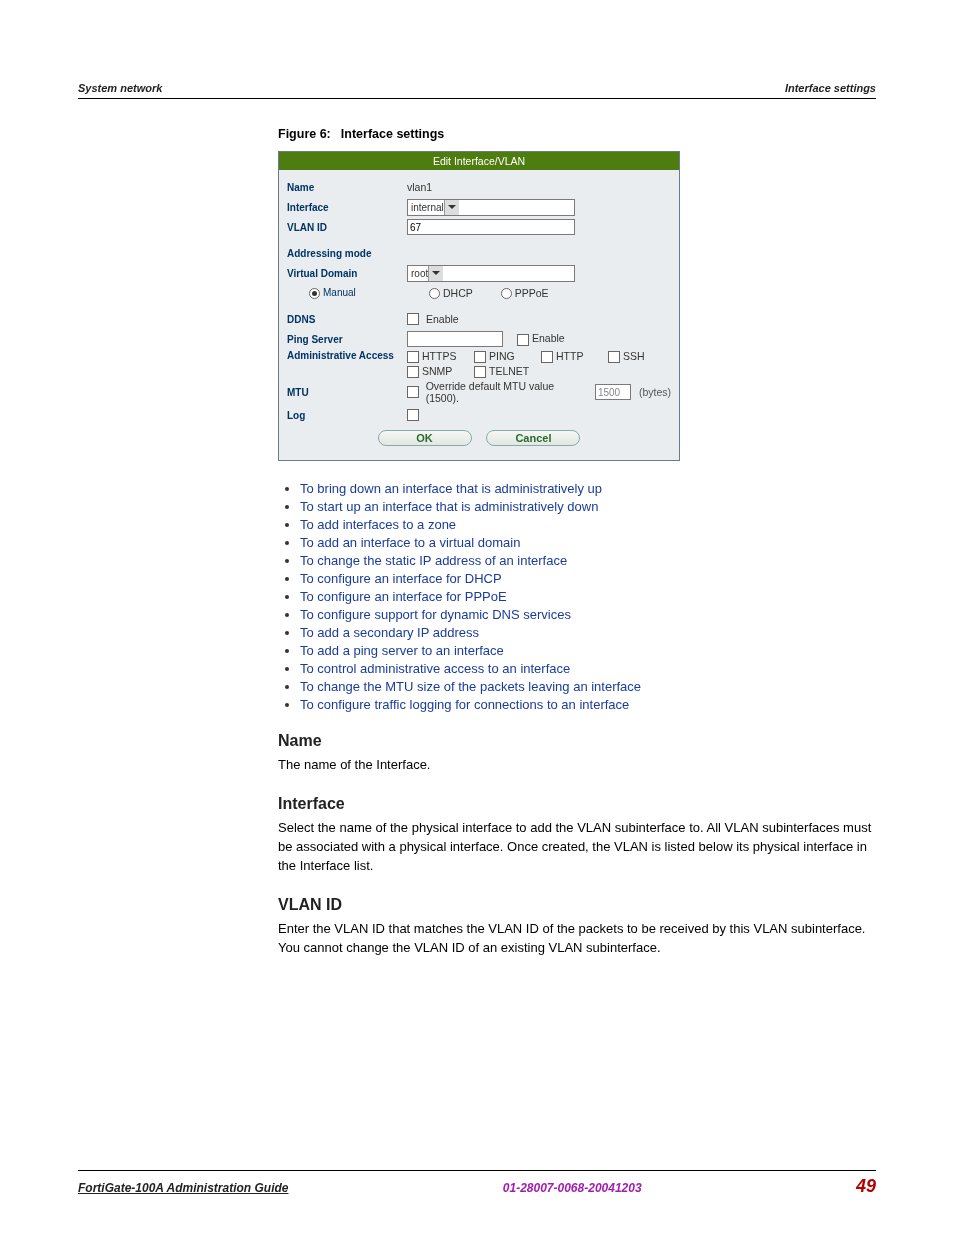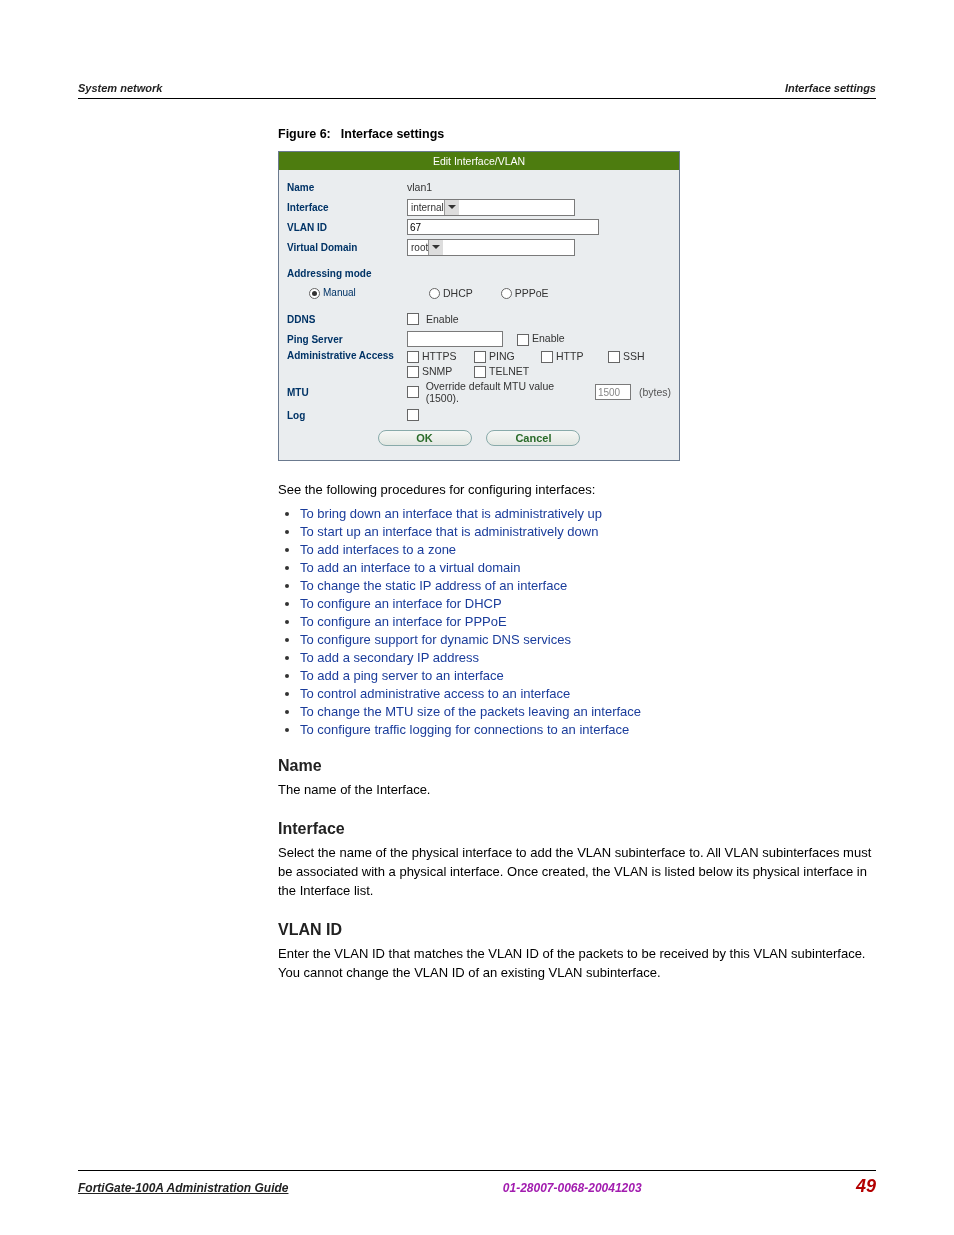--- a/index.html
+++ b/index.html
@@ -210,38 +210,38 @@
               <span class="arrow">
                   <span class="arrowglyph"></span>
                 </span>
             </div>
           </div>
         </div>
 
         <div class="ifrow">
           <div class="iflabel">VLAN ID</div>
           <div class="ifval">
-            <input class="txtfield" style="width: 192px;" value="67">
-          </div>
+            <input class="txtfield" style="width: 168px;" value="67">
+          </div>
+        </div>
+
+        <div class="ifrow" style="margin-top:8px">
+          <div class="iflabel">Addressing mode</div>
         </div>
 
         <div class="ifrow">
           <div class="iflabel">Virtual Domain</div>
           <div class="ifval">
             <div class="selectfield" style="width:168px">
               <span>root</span>
               <span class="arrow">
                   <span class="arrowglyph"></span>
                 </span>
             </div>
           </div>
-        </div>
-
-        <div class="ifrow" style="margin-top:8px">
-          <div class="iflabel">Addressing mode</div>
         </div>
         <div class="ifrow">
           <div class="iflabel sub">
             <span class="rb checked"></span><span>Manual</span>
           </div>
           <div class="ifval" style="gap:28px">
             <span><span class="rb"></span><span>DHCP</span></span>
             <span><span class="rb"></span><span>PPPoE</span></span>
           </div>
         </div>
@@ -293,21 +293,20 @@
             </div>
         </div>
 
         <div class="btnrow">
           <span class="pillbtn">OK</span>
           <span class="pillbtn">Cancel</span>
         </div>
       </div>
     </div>
 
-    <div class="para">See the following procedures for configuring interfaces:</div>
 
     <ul class="linklist">
       <li><span class="link">To bring down an interface that is administratively up</span></li>
       <li><span class="link">To start up an interface that is administratively down</span></li>
       <li><span class="link">To add interfaces to a zone</span></li>
       <li><span class="link">To add an interface to a virtual domain</span></li>
       <li><span class="link">To change the static IP address of an interface</span></li>
       <li><span class="link">To configure an interface for DHCP</span></li>
       <li><span class="link">To configure an interface for PPPoE</span></li>
       <li><span class="link">To configure support for dynamic DNS services</span></li>

